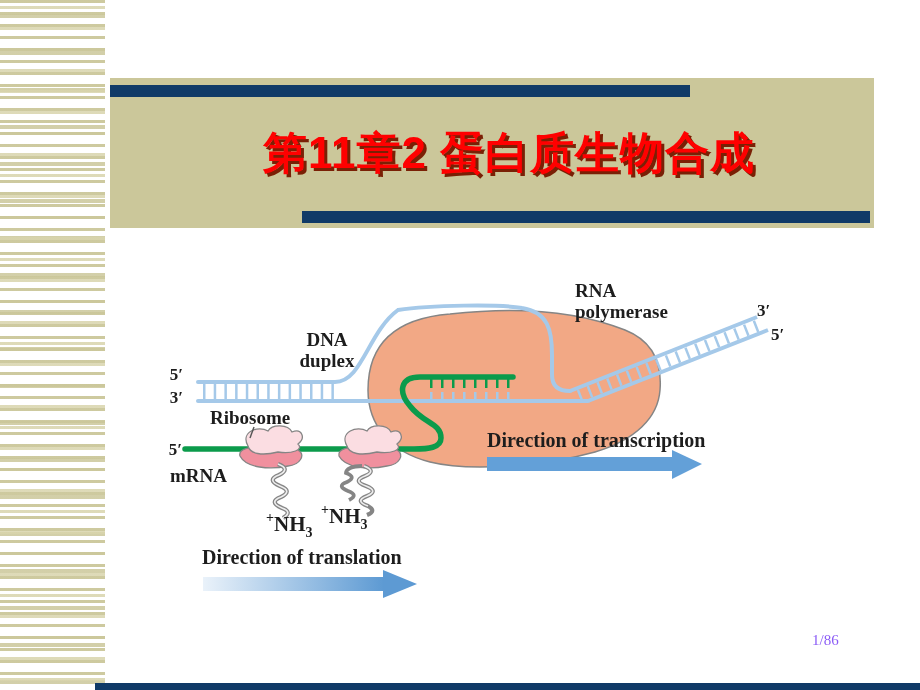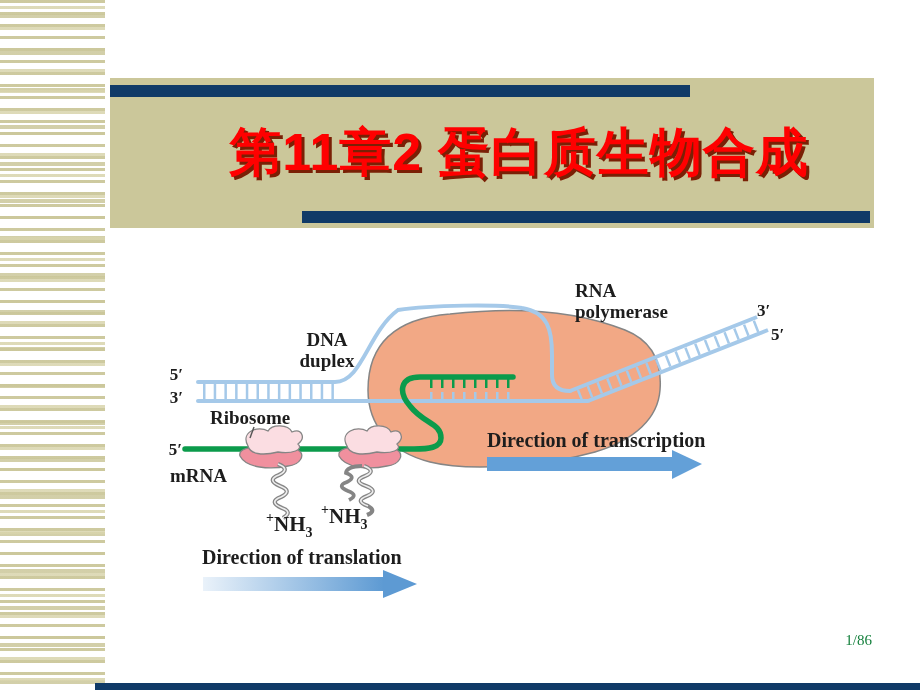--- a/index.html
+++ b/index.html
@@ -9,26 +9,26 @@
   .stripes{position:absolute;left:0;top:0;width:105px;height:684px;background:
     repeating-linear-gradient(180deg, rgba(203,199,154,.95) 0 3px, transparent 3px 12px),
     repeating-linear-gradient(180deg, transparent 0 6px, rgba(216,212,172,.85) 6px 9px, transparent 9px 21px),
     repeating-linear-gradient(180deg, transparent 0 14px, rgba(203,199,154,.85) 14px 18px, transparent 18px 37px);}
   
   .title-box{position:absolute;left:110px;top:78px;width:764px;height:150px;background:#CBC79A;}
   .bar{position:absolute;background:#103A67;}
   .bar-top{left:110px;top:85px;width:580px;height:12px;}
   .bar-bottom{left:302px;top:211px;width:568px;height:12px;}
   .bar-footer{left:95px;top:683px;width:825px;height:7px;}
-  .title-text{position:absolute;left:118px;top:78px;width:764px;height:150px;
+  .title-text{position:absolute;left:108px;top:78px;width:764px;height:150px;
     display:flex;align-items:center;justify-content:center;
-    font-size:52px;font-weight:bold;color:#FF0000;letter-spacing:1px;
+    font-size:44px;font-weight:bold;color:#FF0000;letter-spacing:1px;
     text-shadow:3px 3px 0 #7a2005;white-space:nowrap;padding-left:19px;}
   .page-num{position:absolute;left:812px;top:632px;width:60px;
-    font:15px "Liberation Serif","DejaVu Serif",serif;color:#15803d;text-align:right;}
+    font:15px "Liberation Serif","DejaVu Serif",serif;color:#8b5cf6;}
   
   .dlab{font:bold 19px "Liberation Serif","DejaVu Serif",serif;fill:#1d1d1d;}
   .dprime{font:bold 17px "Liberation Serif","DejaVu Serif",serif;fill:#1d1d1d;}
   .dcap{font:bold 20px "Liberation Serif","DejaVu Serif",serif;fill:#1d1d1d;}
   .damino{font:bold 21px "Liberation Serif","DejaVu Serif",serif;fill:#1d1d1d;}
 </style>
 </head>
 <body>
 
 <div id="slide">

